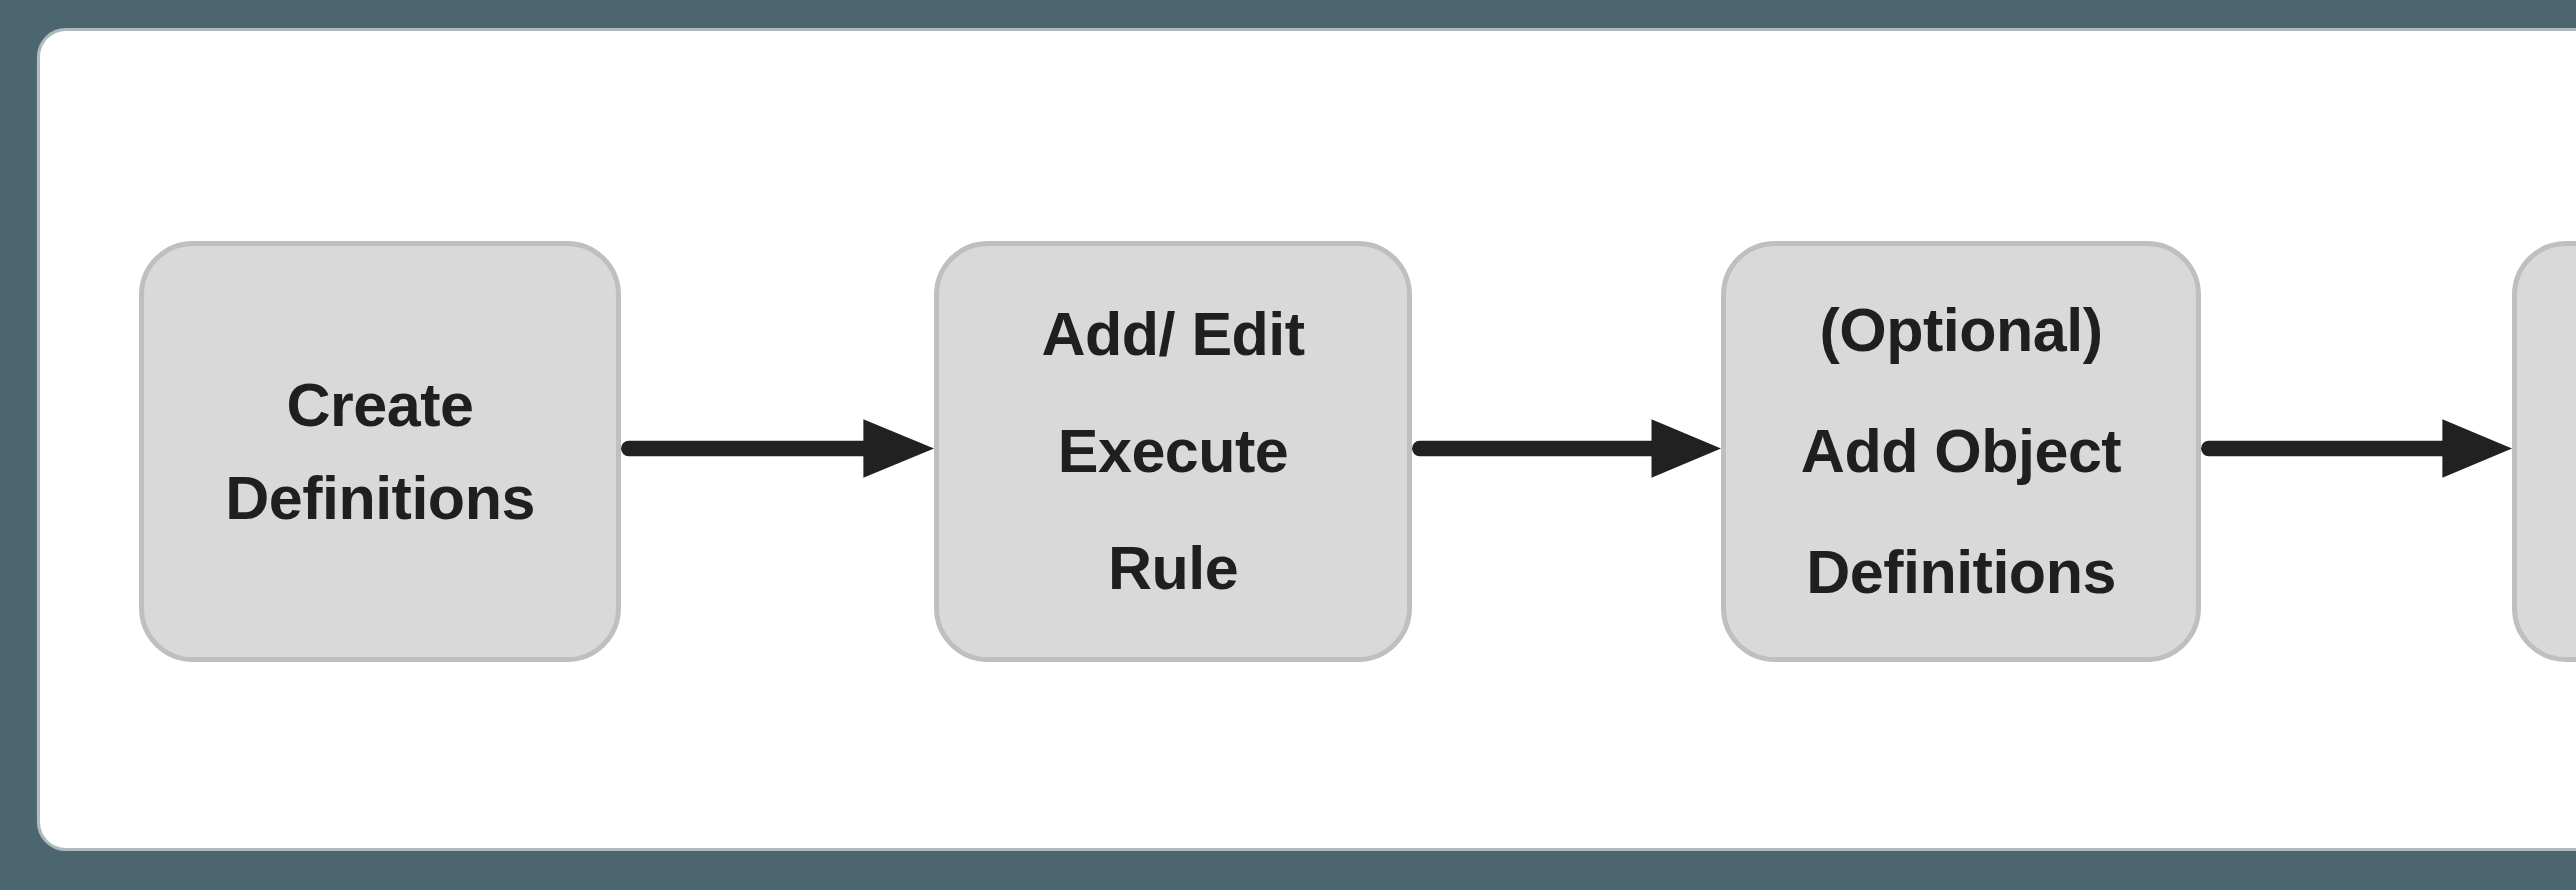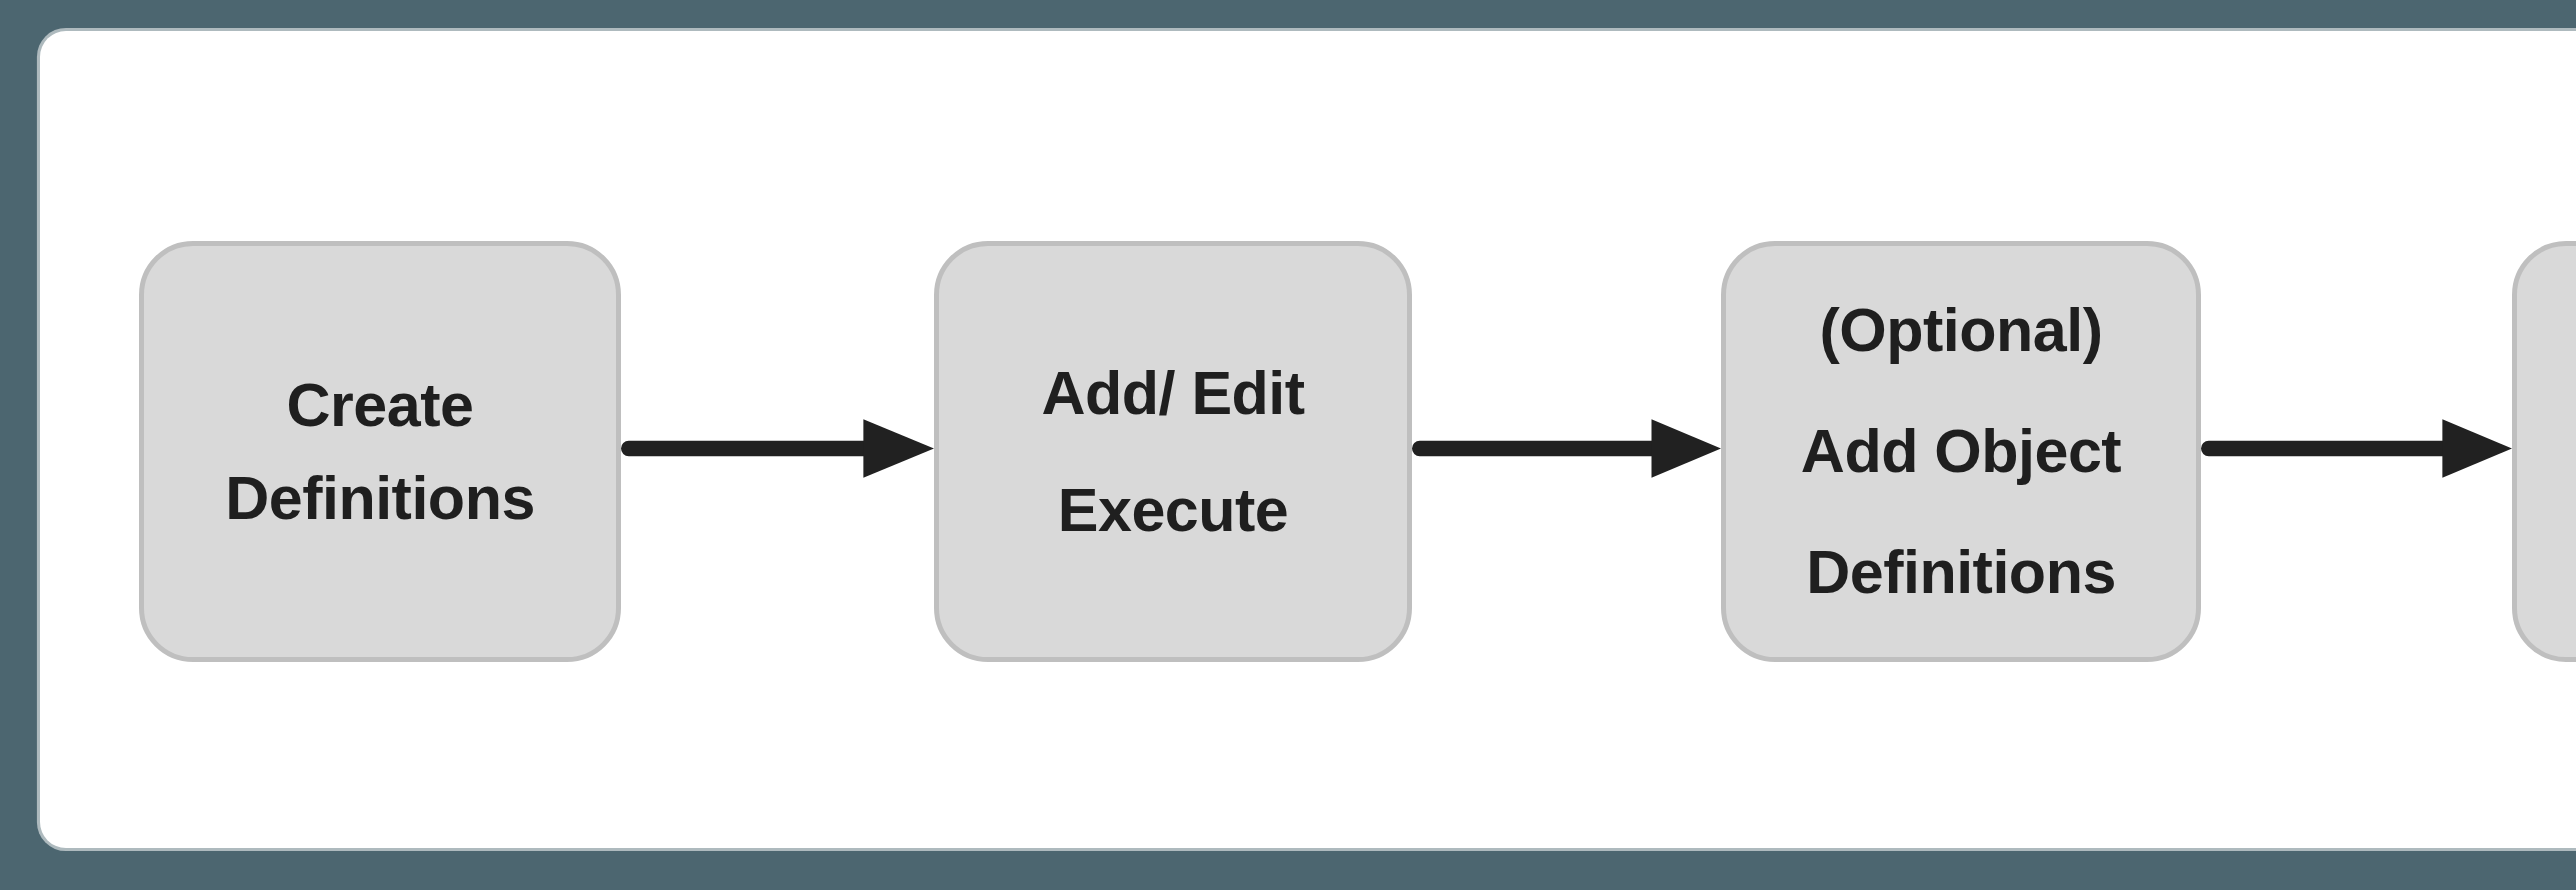--- a/index.html
+++ b/index.html
@@ -106,20 +106,21 @@
     <div class="arrow" id="arrow-0">
       <svg viewBox="0 0 607 150" preserveAspectRatio="none" aria-hidden="true">
         <rect x="0" y="60" width="510" height="30" rx="15" fill="#212121"></rect>
         <polygon points="470,18 607,75 470,132" fill="#212121"></polygon>
       </svg>
     </div>
 
     <div class="node" id="node-1">
       <span class="line">Add/ Edit</span>
       <span class="line">Execute</span>
+      <span class="line">Rule</span>
     </div>
 
     <div class="arrow" id="arrow-1">
       <svg viewBox="0 0 600 150" preserveAspectRatio="none" aria-hidden="true">
         <rect x="0" y="60" width="505" height="30" rx="15" fill="#212121"></rect>
         <polygon points="465,18 600,75 465,132" fill="#212121"></polygon>
       </svg>
     </div>
 
     <div class="node" id="node-2">

